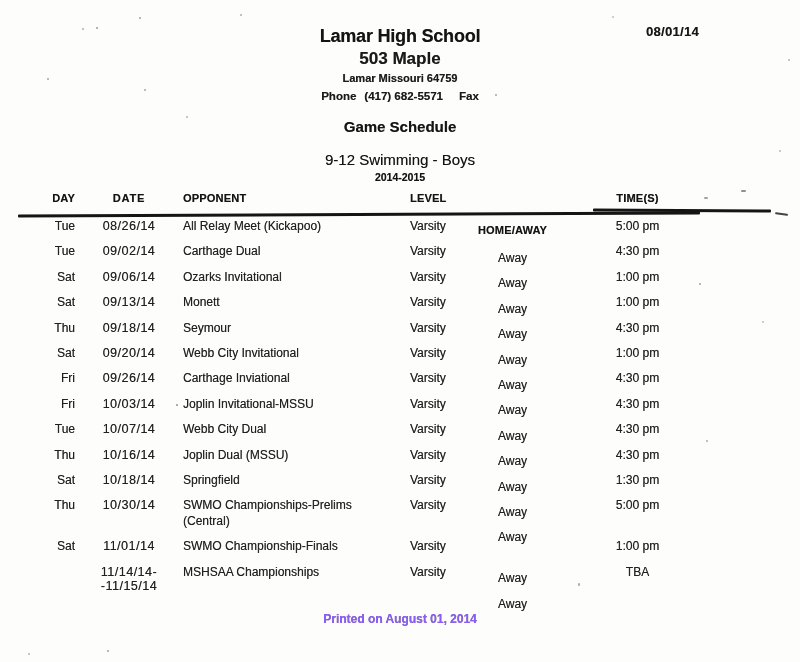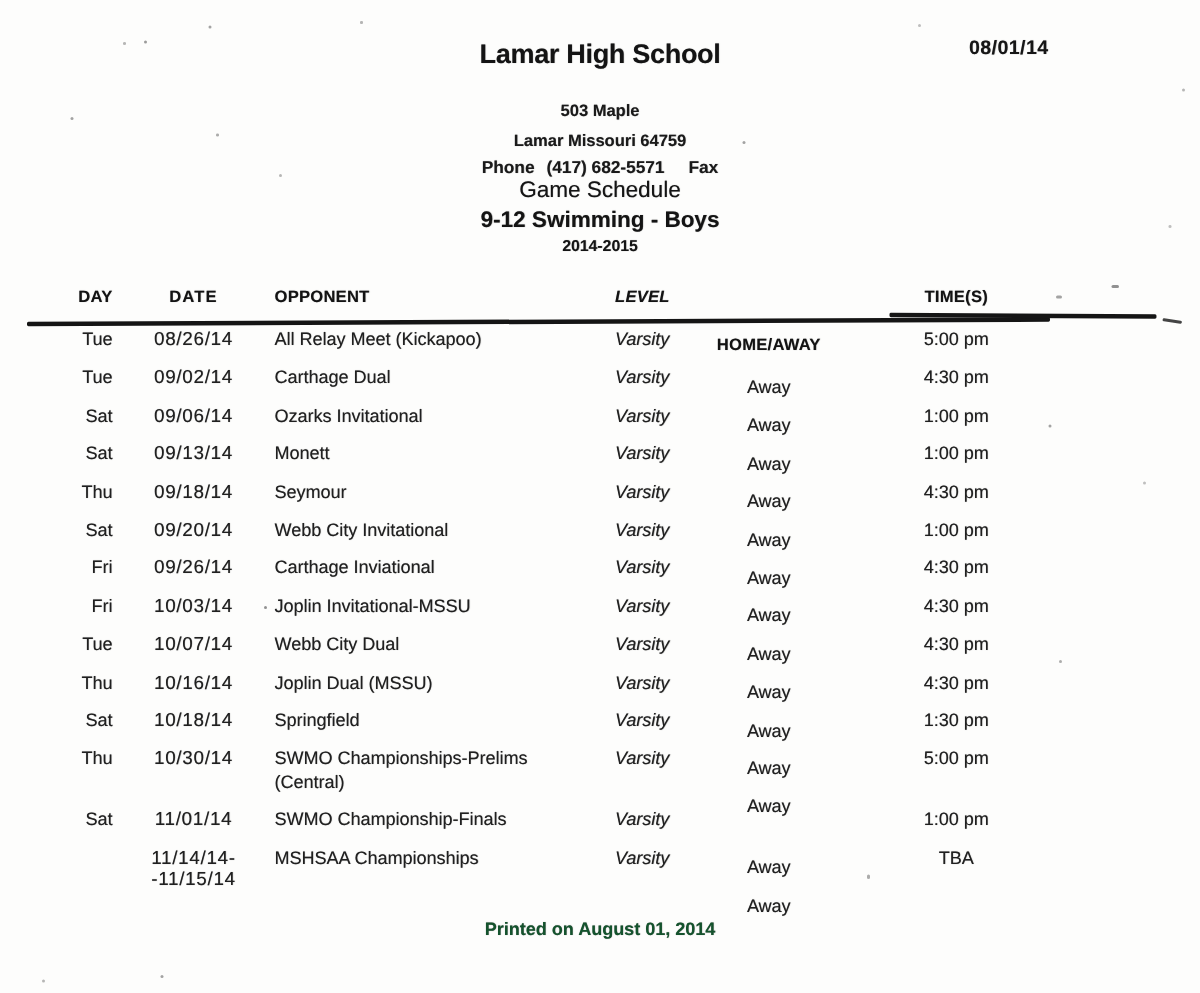--- a/index.html
+++ b/index.html
@@ -20,64 +20,64 @@
   .print-date {
     position: absolute;
     top: 24px; left: 646px;
     font-size: 13px; font-weight: bold; color: #161616;
     letter-spacing: 0.3px;
   }
 
   
   .letterhead { position: absolute; top: 28px; left: 0; right: 0; text-align: center; }
   .school   { font-size: 18px; font-weight: bold; letter-spacing: -0.2px; line-height: 16px; color: #141414; }
-  .addr1    { margin-top: 24px; font-size: 11px; font-weight: bold; line-height: 13px; color: #1a1a1a; }
+  .addr1    { margin-top: 8px; font-size: 17px; font-weight: bold; line-height: 13px; color: #1a1a1a; }
   .addr2    { margin-top: 7px; font-size: 11px; font-weight: bold; line-height: 13px; color: #1a1a1a; }
   .phoneline{ margin-top: 5px; font-size: 11.5px; font-weight: bold; color: #1a1a1a; }
   .phoneline .num { margin-left: 8px; }
   .phoneline .fax { margin-left: 16px; }
 
   
   .doc-title { position: absolute; top: 118px; left: 0; right: 0; text-align: center; color: #141414; }
-  .t1 { font-size: 15px; font-weight: normal; line-height: 17px; }
-  .t2 { margin-top: 3px; font-size: 15px; font-weight: bold; line-height: 17px; }
+  .t1 { font-size: 15px; font-weight: bold; line-height: 17px; }
+  .t2 { margin-top: 16px; font-size: 15px; font-weight: normal; line-height: 17px; }
   .t3 { margin-top: 3px; font-size: 10.5px; font-weight: bold; line-height: 13px; }
 
   
   .table { position: absolute; top: 191px; left: 20px; width: 730px; }
   .gridrow {
     display: grid;
     grid-template-columns: 55px 108px 217px 70px 85px 165px;
     align-items: start;
   }
   .cell        { font-size: 12px; line-height: 14px; color: #202020; }
   .cell-day    { padding-left: 12px; text-align: right; }
   .cell-date   { text-align: center; font-size: 12.5px; letter-spacing: 0.5px; }
   .cell-opp    { padding-right: 30px; line-height: 15.5px; }
-  .cell-level  { padding-left: 10px; font-style: italic; }
+  .cell-level  { padding-left: 10px; }
   .cell-ha     { text-align: center; margin-top: 32px; }
   .cell-time   { text-align: center; }
 
   .thead { height: 22px; }
   .thead .cell { font-weight: bold; font-size: 11px; color: #131313; letter-spacing: 0.2px; }
   .thead .cell-date { letter-spacing: 0.8px; }
 
   .rule { position: absolute; background: #151515; border-radius: 1px; }
   .rule-main { left: -2px; top: 22px; width: 682px; height: 3px; transform: rotate(-0.25deg); }
   .rule-time { left: 573px; top: 18px; width: 178px; height: 2.5px; transform: rotate(0.35deg); }
   .rule-time-tick { left: 755px; top: 22px; width: 13px; height: 2px; transform: rotate(8deg); opacity: 0.8; }
 
   .tbody { margin-top: 6px; }
   .tbody .gridrow { height: 25.4px; overflow: visible; }
   .tbody .gridrow:nth-child(12) { height: 41px; }
 
   
   .footer {
     position: absolute; top: 612px; left: 0; right: 0;
-    text-align: center; font-size: 12px; font-weight: bold; color: #14532d;
+    text-align: center; font-size: 12px; font-weight: bold; color: #8b5cf6;
   }
 
   
   .sp { position: absolute; background: #4a4a4a; border-radius: 50%; display: block; }
 </style>
 </head>
 <body>
 
 <div class="page">
 

